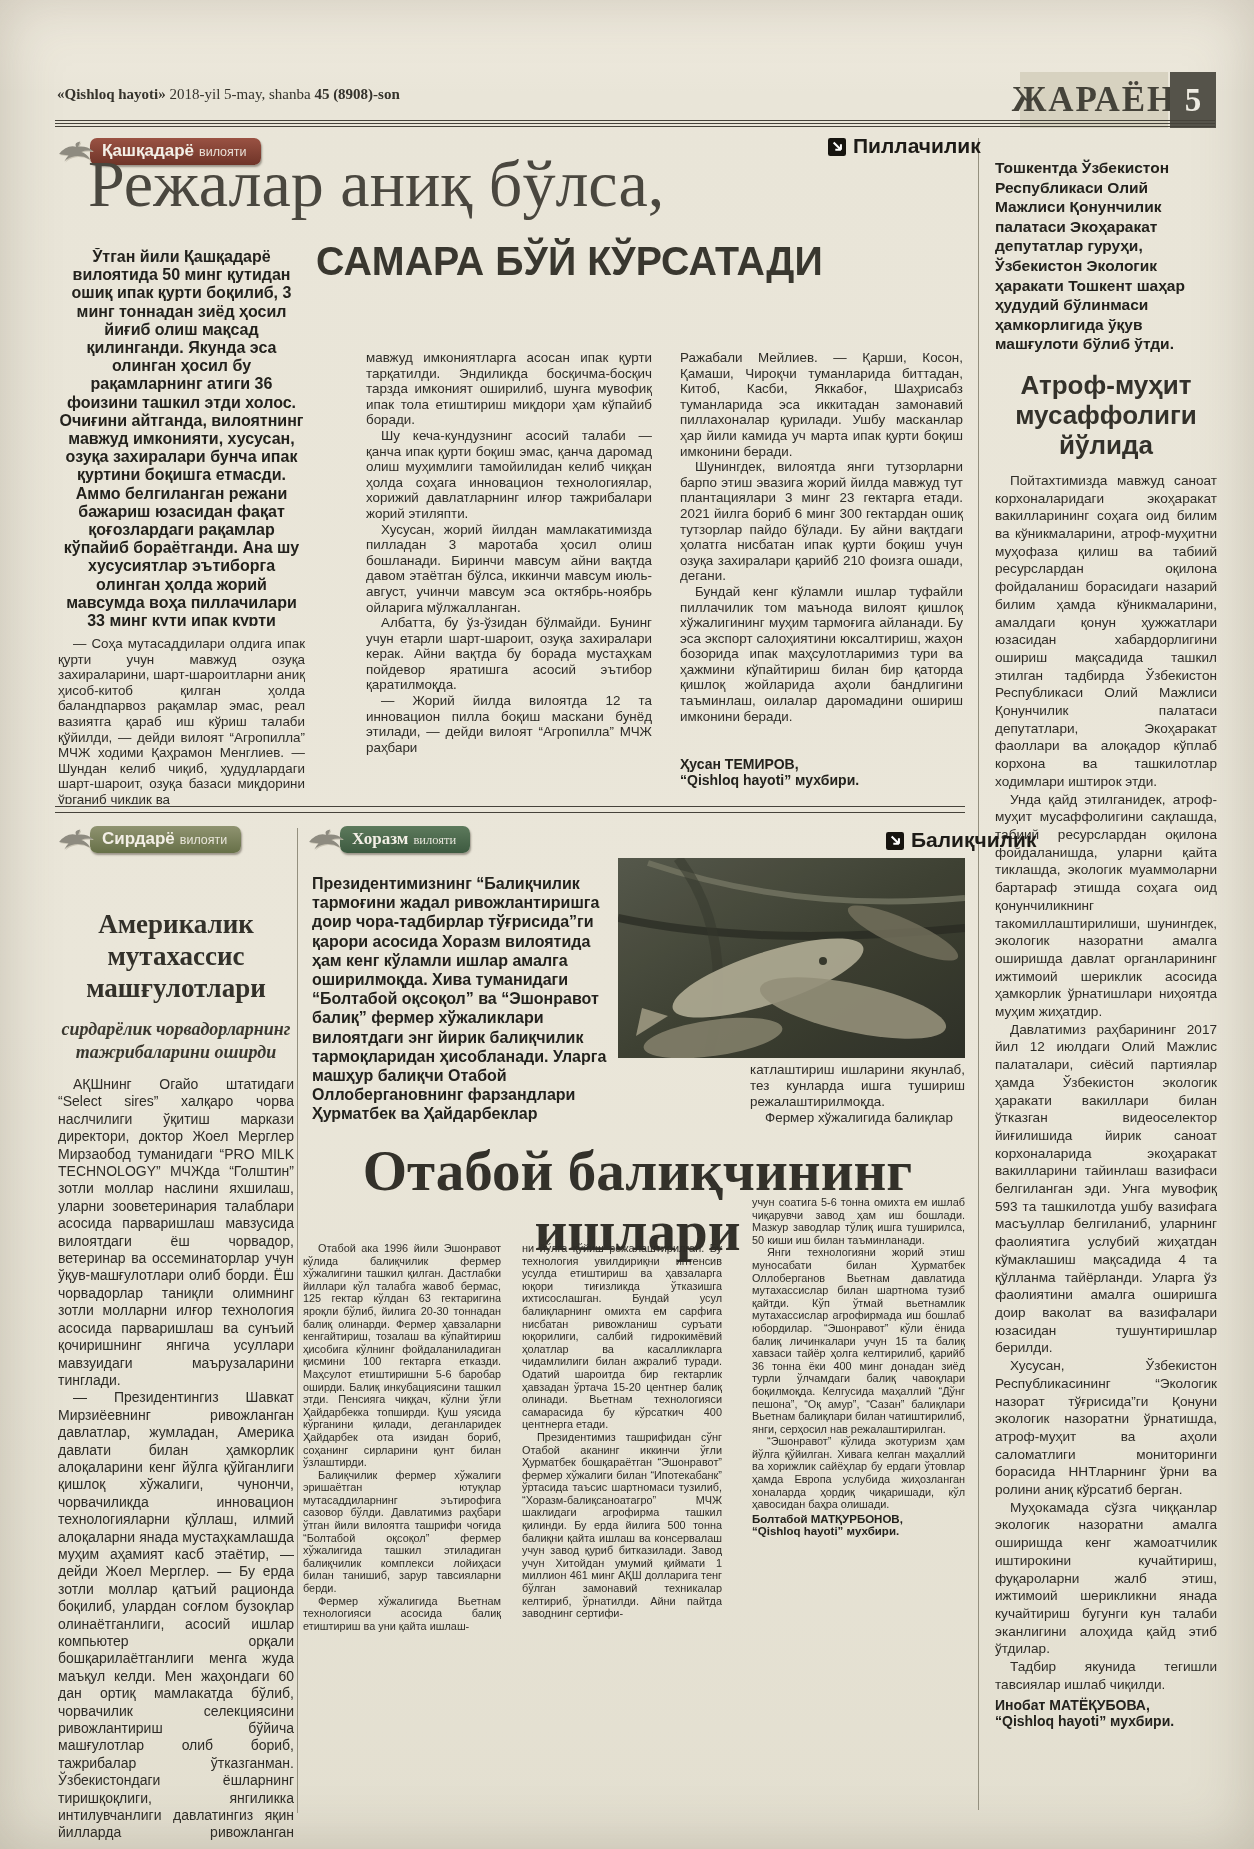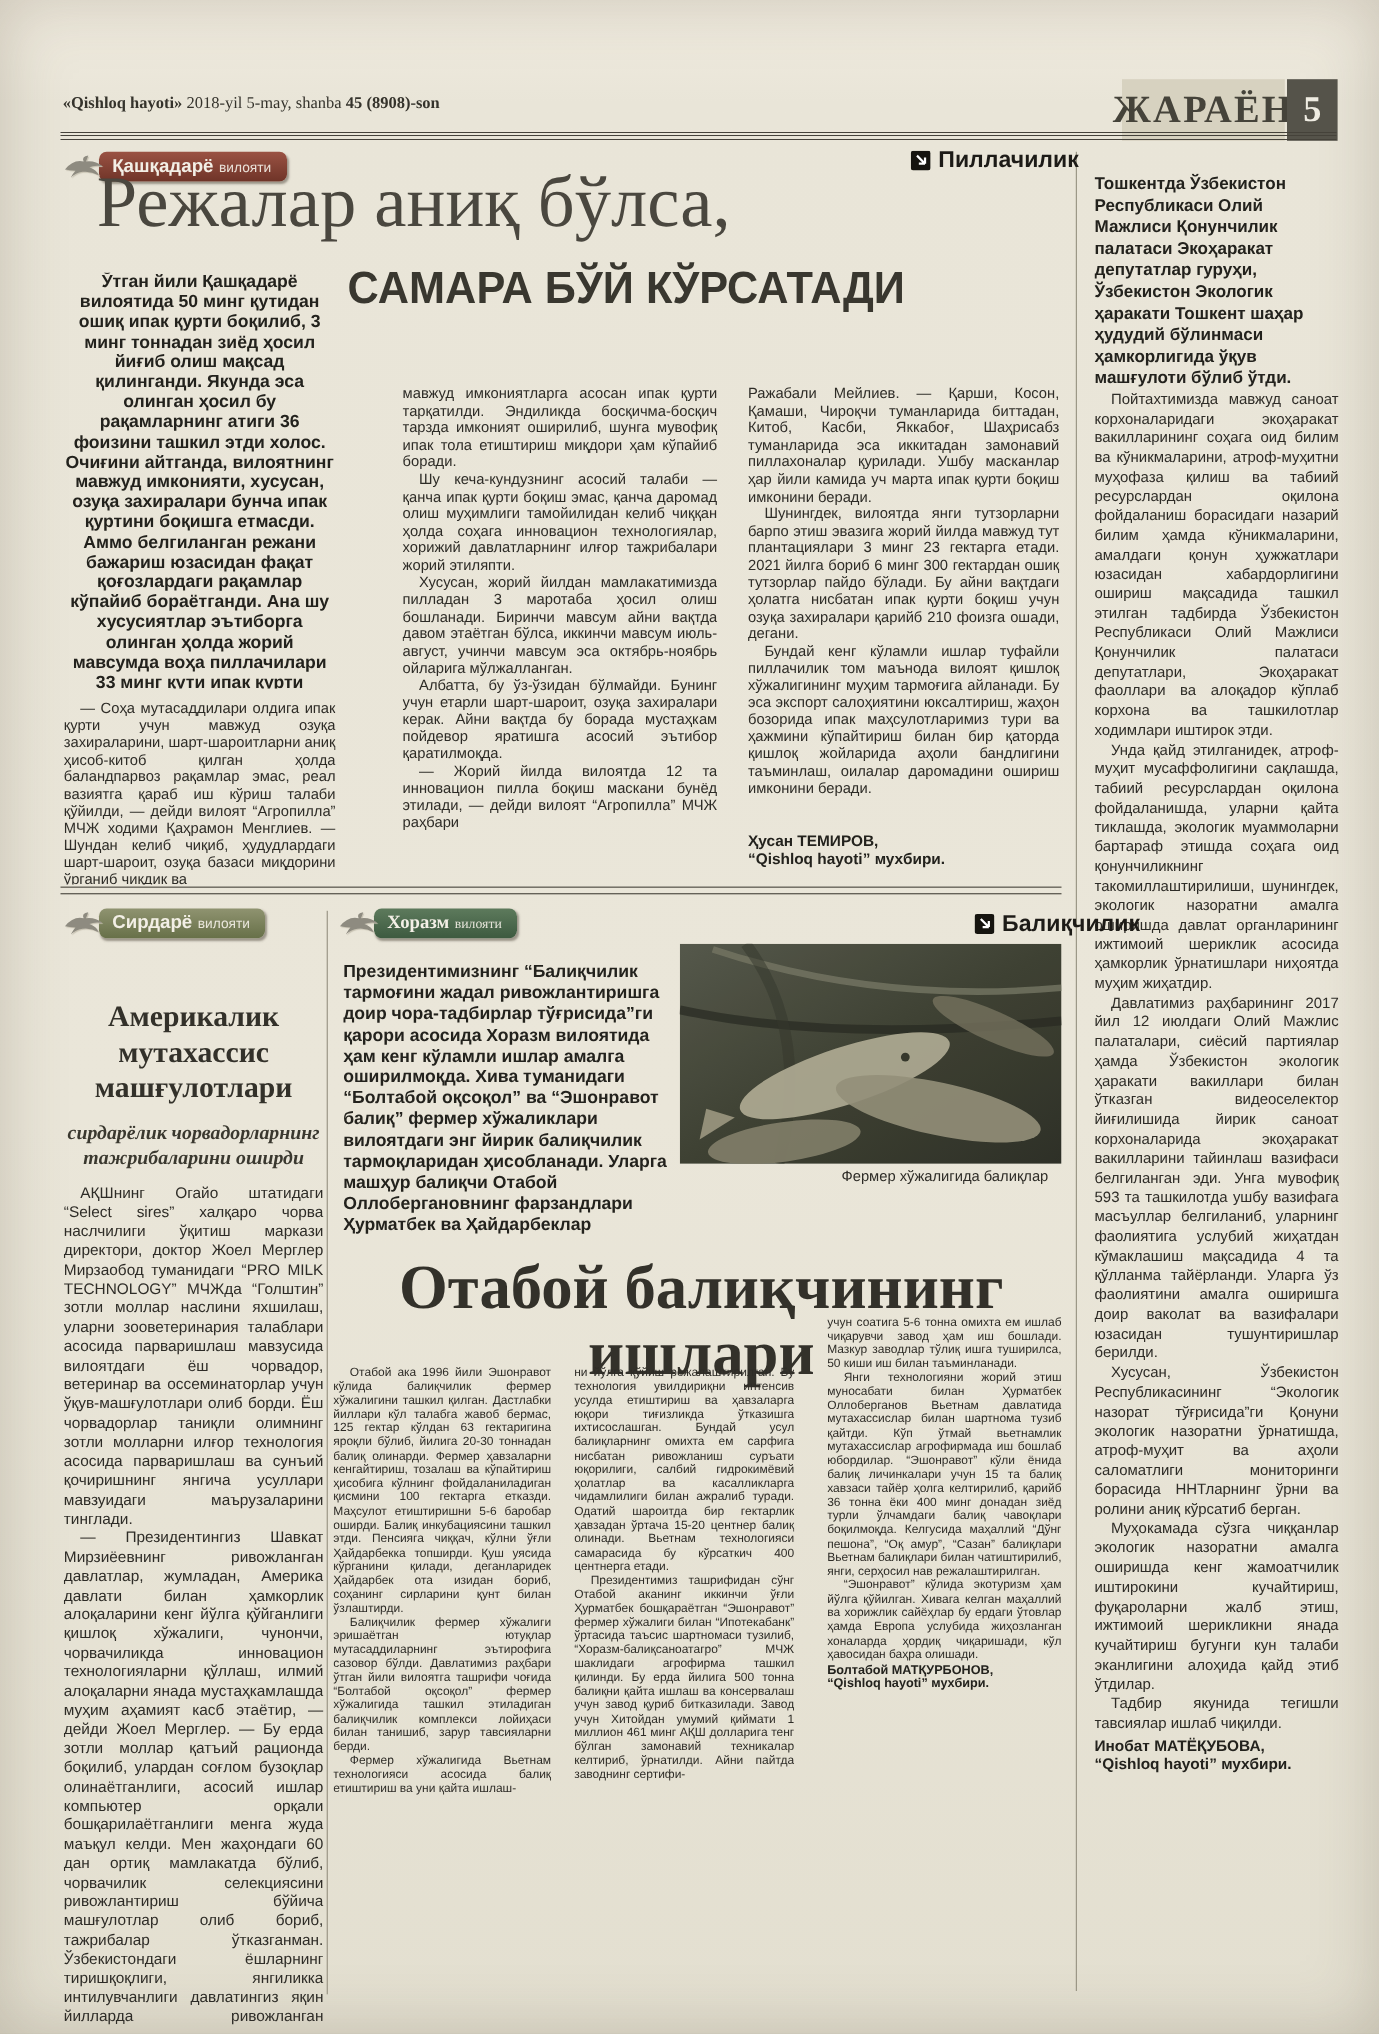--- a/index.html
+++ b/index.html
@@ -97,20 +97,21 @@
   </div>
   <div class="abs byline" style="left:680px;top:756px;width:283px;font-size:14px;">
     <div>Ҳусан ТЕМИРОВ,</div>
     <div>“Qishloq hayoti” мухбири.</div>
   </div>
 
   <div class="abs rule2" style="left:55px;top:806px;width:910px;"></div>
 
   <div class="abs clip" style="left:995px;top:158px;width:222px;height:1652px;">
     <div class="lead-bold" style="font-size:15.5px;line-height:19.6px;">Тошкентда Ўзбекистон Республикаси Олий Мажлиси Қонунчилик палатаси Экоҳаракат депутатлар гуруҳи, Ўзбекистон Экологик ҳаракати Тошкент шаҳар ҳудудий бўлинмаси ҳамкорлигида ўқув машғулоти бўлиб ўтди.</div>
+    <div class="center" style="font-weight:800;font-size:26px;line-height:30px;margin:16px 0 12px;color:#33312a;">Атроф-муҳит мусаффолиги йўлида</div>
     <div class="body-txt" style="font-size:13.6px;line-height:17.7px;">
       <p>Пойтахтимизда мавжуд саноат корхоналаридаги экоҳаракат вакилларининг соҳага оид билим ва кўникмаларини, атроф-муҳитни муҳофаза қилиш ва табиий ресурслардан оқилона фойдаланиш борасидаги назарий билим ҳамда кўникмаларини, амалдаги қонун ҳужжатлари юзасидан хабардорлигини ошириш мақсадида ташкил этилган тадбирда Ўзбекистон Республикаси Олий Мажлиси Қонунчилик палатаси депутатлари, Экоҳаракат фаоллари ва алоқадор кўплаб корхона ва ташкилотлар ходимлари иштирок этди.</p>
       <p>Унда қайд этилганидек, атроф-муҳит мусаффолигини сақлашда, табиий ресурслардан оқилона фойдаланишда, уларни қайта тиклашда, экологик муаммоларни бартараф этишда соҳага оид қонунчиликнинг такомиллаштирилиши, шунингдек, экологик назоратни амалга оширишда давлат органларининг ижтимоий шериклик асосида ҳамкорлик ўрнатишлари ниҳоятда муҳим жиҳатдир.</p>
       <p>Давлатимиз раҳбарининг 2017 йил 12 июлдаги Олий Мажлис палаталари, сиёсий партиялар ҳамда Ўзбекистон экологик ҳаракати вакиллари билан ўтказган видеоселектор йиғилишида йирик саноат корхоналарида экоҳаракат вакилларини тайинлаш вазифаси белгиланган эди. Унга мувофиқ 593 та ташкилотда ушбу вазифага масъуллар белгиланиб, уларнинг фаолиятига услубий жиҳатдан кўмаклашиш мақсадида 4 та қўлланма тайёрланди. Уларга ўз фаолиятини амалга оширишга доир ваколат ва вазифалари юзасидан тушунтиришлар берилди.</p>
       <p>Хусусан, Ўзбекистон Республикасининг “Экологик назорат тўғрисида”ги Қонуни экологик назоратни ўрнатишда, атроф-муҳит ва аҳоли саломатлиги мониторинги борасида ННТларнинг ўрни ва ролини аниқ кўрсатиб берган.</p>
       <p>Муҳокамада сўзга чиққанлар экологик назоратни амалга оширишда кенг жамоатчилик иштирокини кучайтириш, фуқароларни жалб этиш, ижтимоий шерикликни янада кучайтириш бугунги кун талаби эканлигини алоҳида қайд этиб ўтдилар.</p>
       <p>Тадбир якунида тегишли тавсиялар ишлаб чиқилди.</p>
     </div>
     <div class="byline" style="font-size:14px;margin-top:4px;">
       <div>Инобат МАТЁҚУБОВА,</div>
@@ -168,20 +169,21 @@
       <path d="M50 158 L18 178 L24 150 Z" fill="#8f8c74"></path>
       <ellipse cx="235" cy="150" rx="95" ry="24" fill="#8f8c74" transform="rotate(12 235 150)" opacity=".9"></ellipse>
       <ellipse cx="95" cy="180" rx="70" ry="18" fill="#7c7a64" transform="rotate(-8 95 180)" opacity=".9"></ellipse>
       <ellipse cx="285" cy="75" rx="60" ry="14" fill="#6f6d58" transform="rotate(24 285 75)" opacity=".8"></ellipse>
       <circle cx="205" cy="103" r="4" fill="#2c2f23"></circle>
       <rect width="347" height="200" fill="#d8d4c4" opacity=".06"></rect>
     </svg>
   </div>
 
   <div class="abs caption-frag clip" style="left:750px;top:1062px;width:215px;height:68px;font-size:13.4px;line-height:16px;">
+    <p>катлаштириш ишларини якунлаб, тез кунларда ишга тушириш режалаштирилмоқда.</p>
     <p style="text-indent:15px;">Фермер хўжалигида балиқлар</p>
   </div>
 
   <div class="abs h-serif-bold center" style="left:310px;top:1120px;width:655px;font-size:57px;line-height:60px;">
     <div>Отабой балиқчининг</div>
     <div>ишлари</div>
   </div>
 
   <div class="abs body-txt clip" style="left:303px;top:1242px;width:198px;height:572px;font-size:10.9px;line-height:12.6px;">
     <p>Отабой ака 1996 йили Эшонравот кўлида балиқчилик фермер хўжалигини ташкил қилган. Дастлабки йиллари кўл талабга жавоб бермас, 125 гектар кўлдан 63 гектаригина яроқли бўлиб, йилига 20-30 тоннадан балиқ олинарди. Фермер ҳавзаларни кенгайтириш, тозалаш ва кўпайтириш ҳисобига кўлнинг фойдаланиладиган қисмини 100 гектарга етказди. Маҳсулот етиштиришни 5-6 баробар оширди. Балиқ инкубациясини ташкил этди. Пенсияга чиққач, кўлни ўғли Ҳайдарбекка топширди. Қуш уясида кўрганини қилади, деганларидек Ҳайдарбек ота изидан бориб, соҳанинг сирларини қунт билан ўзлаштирди.</p>

